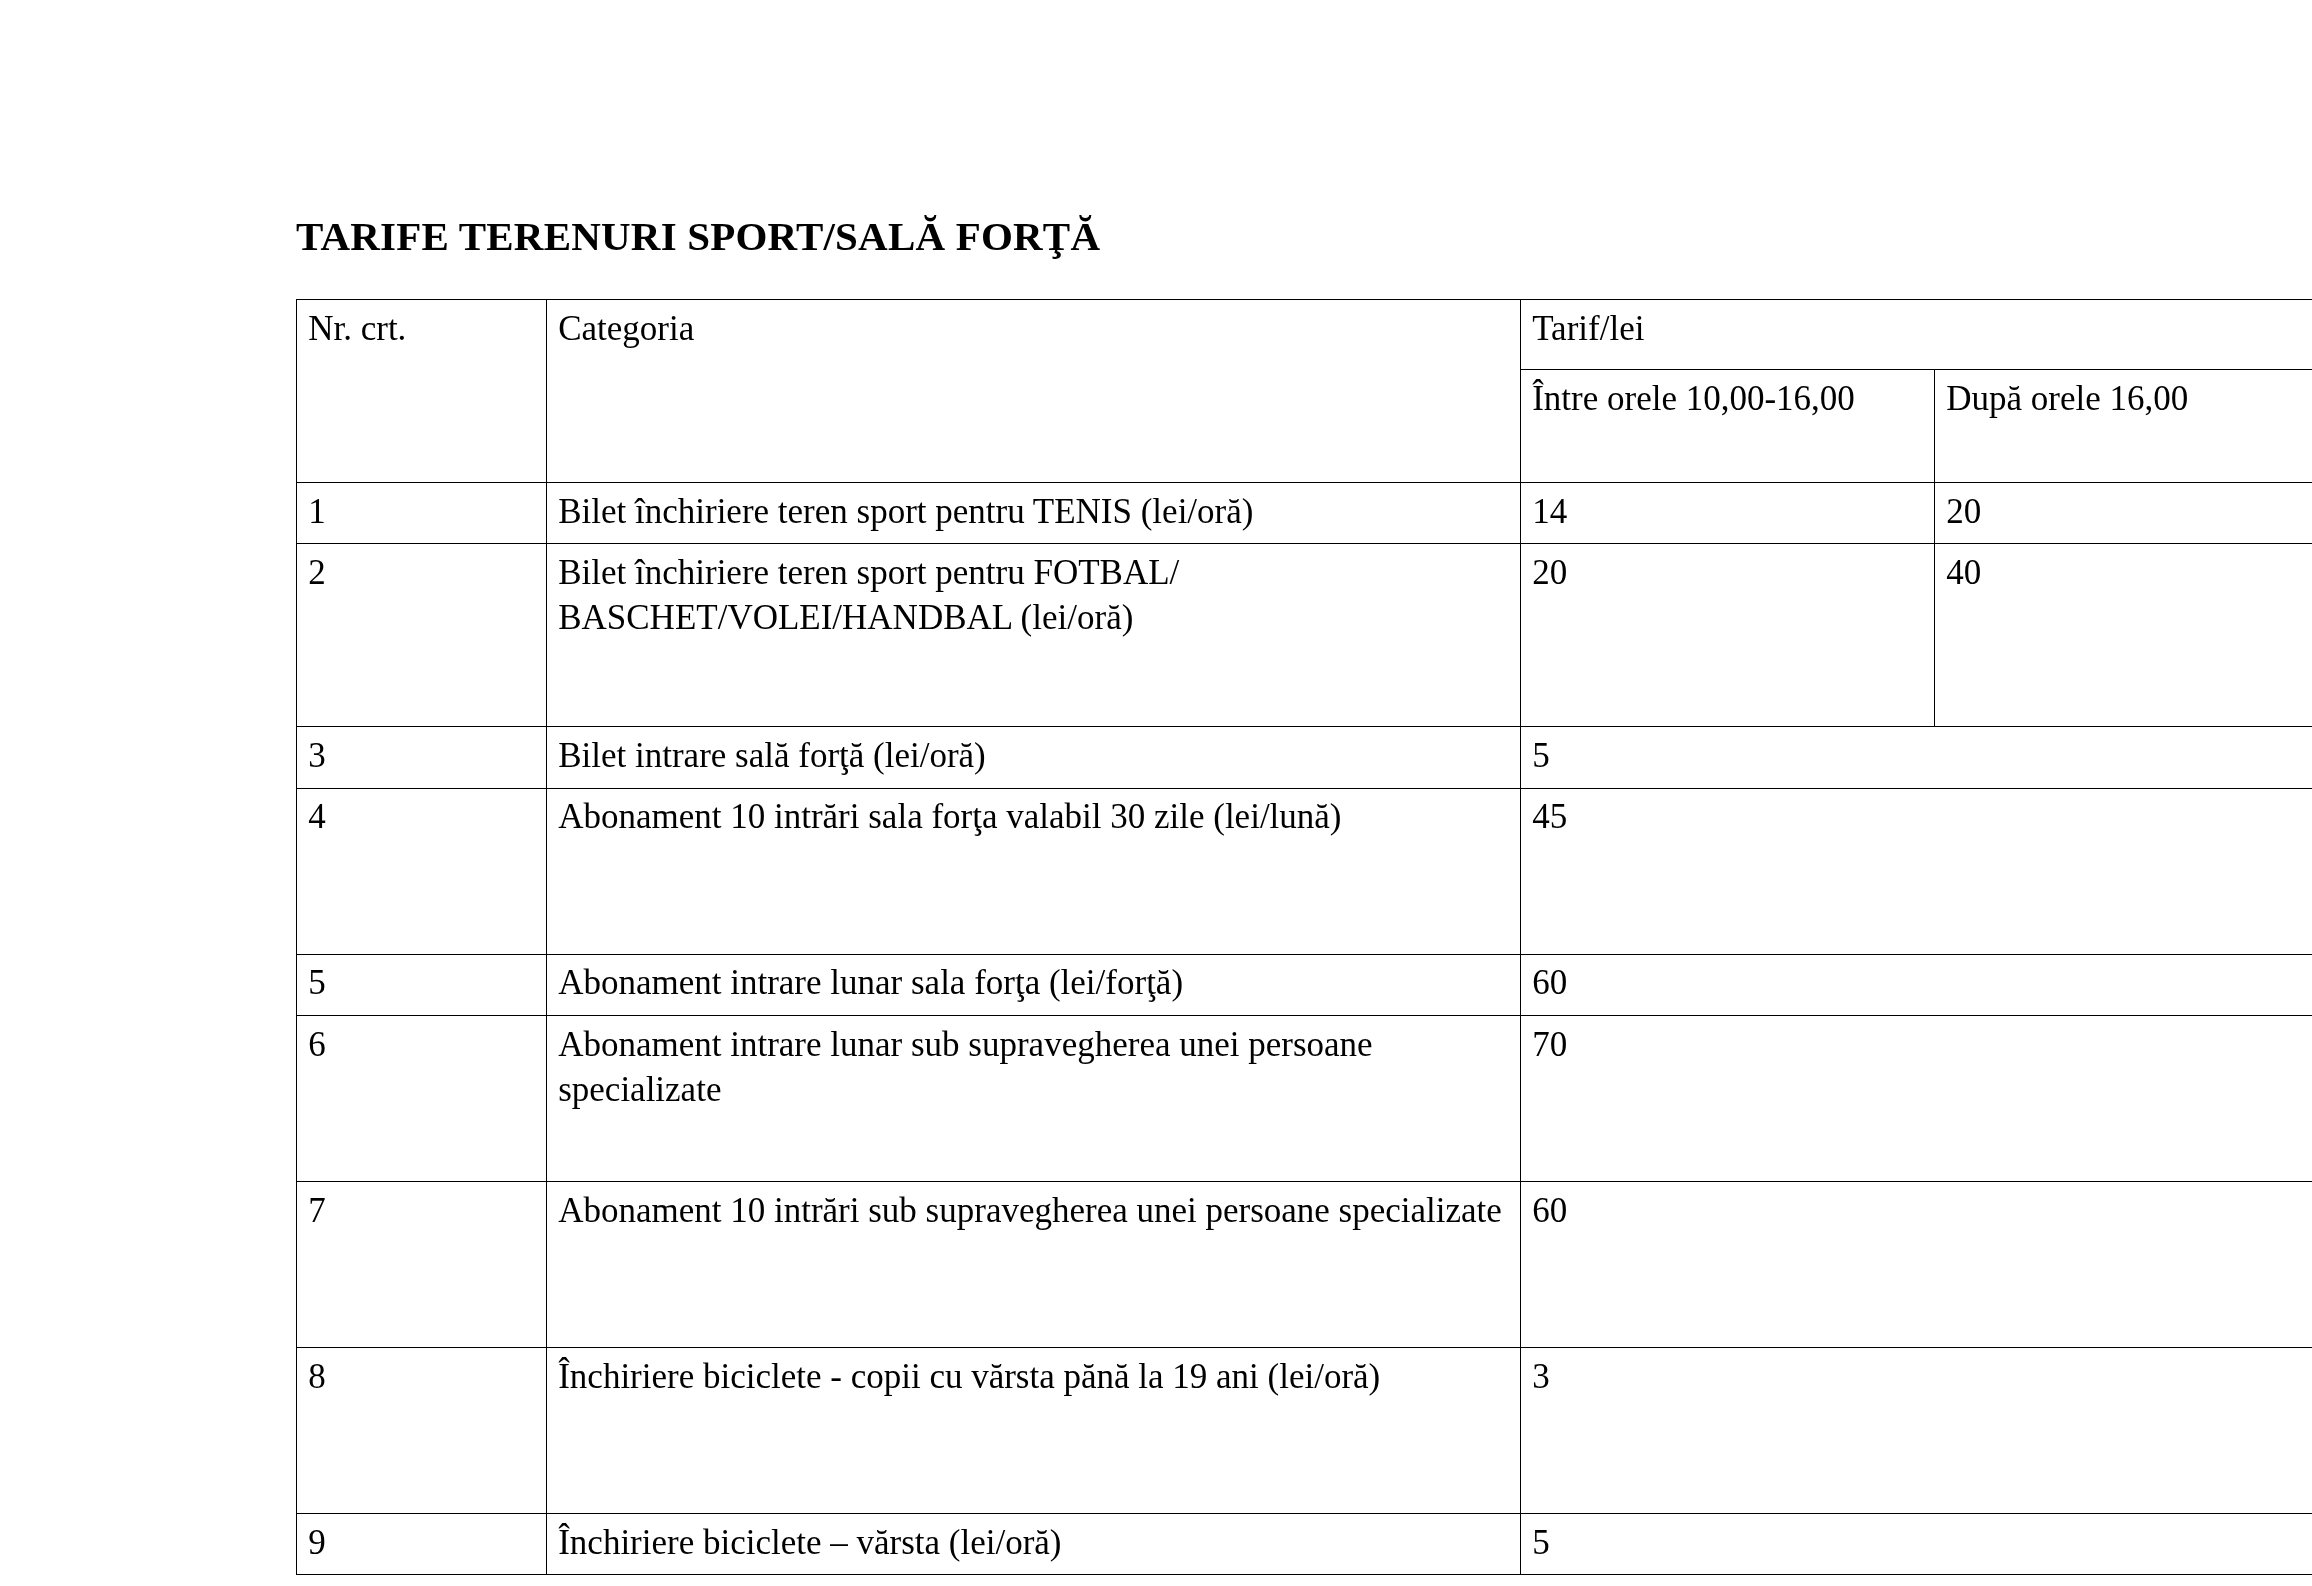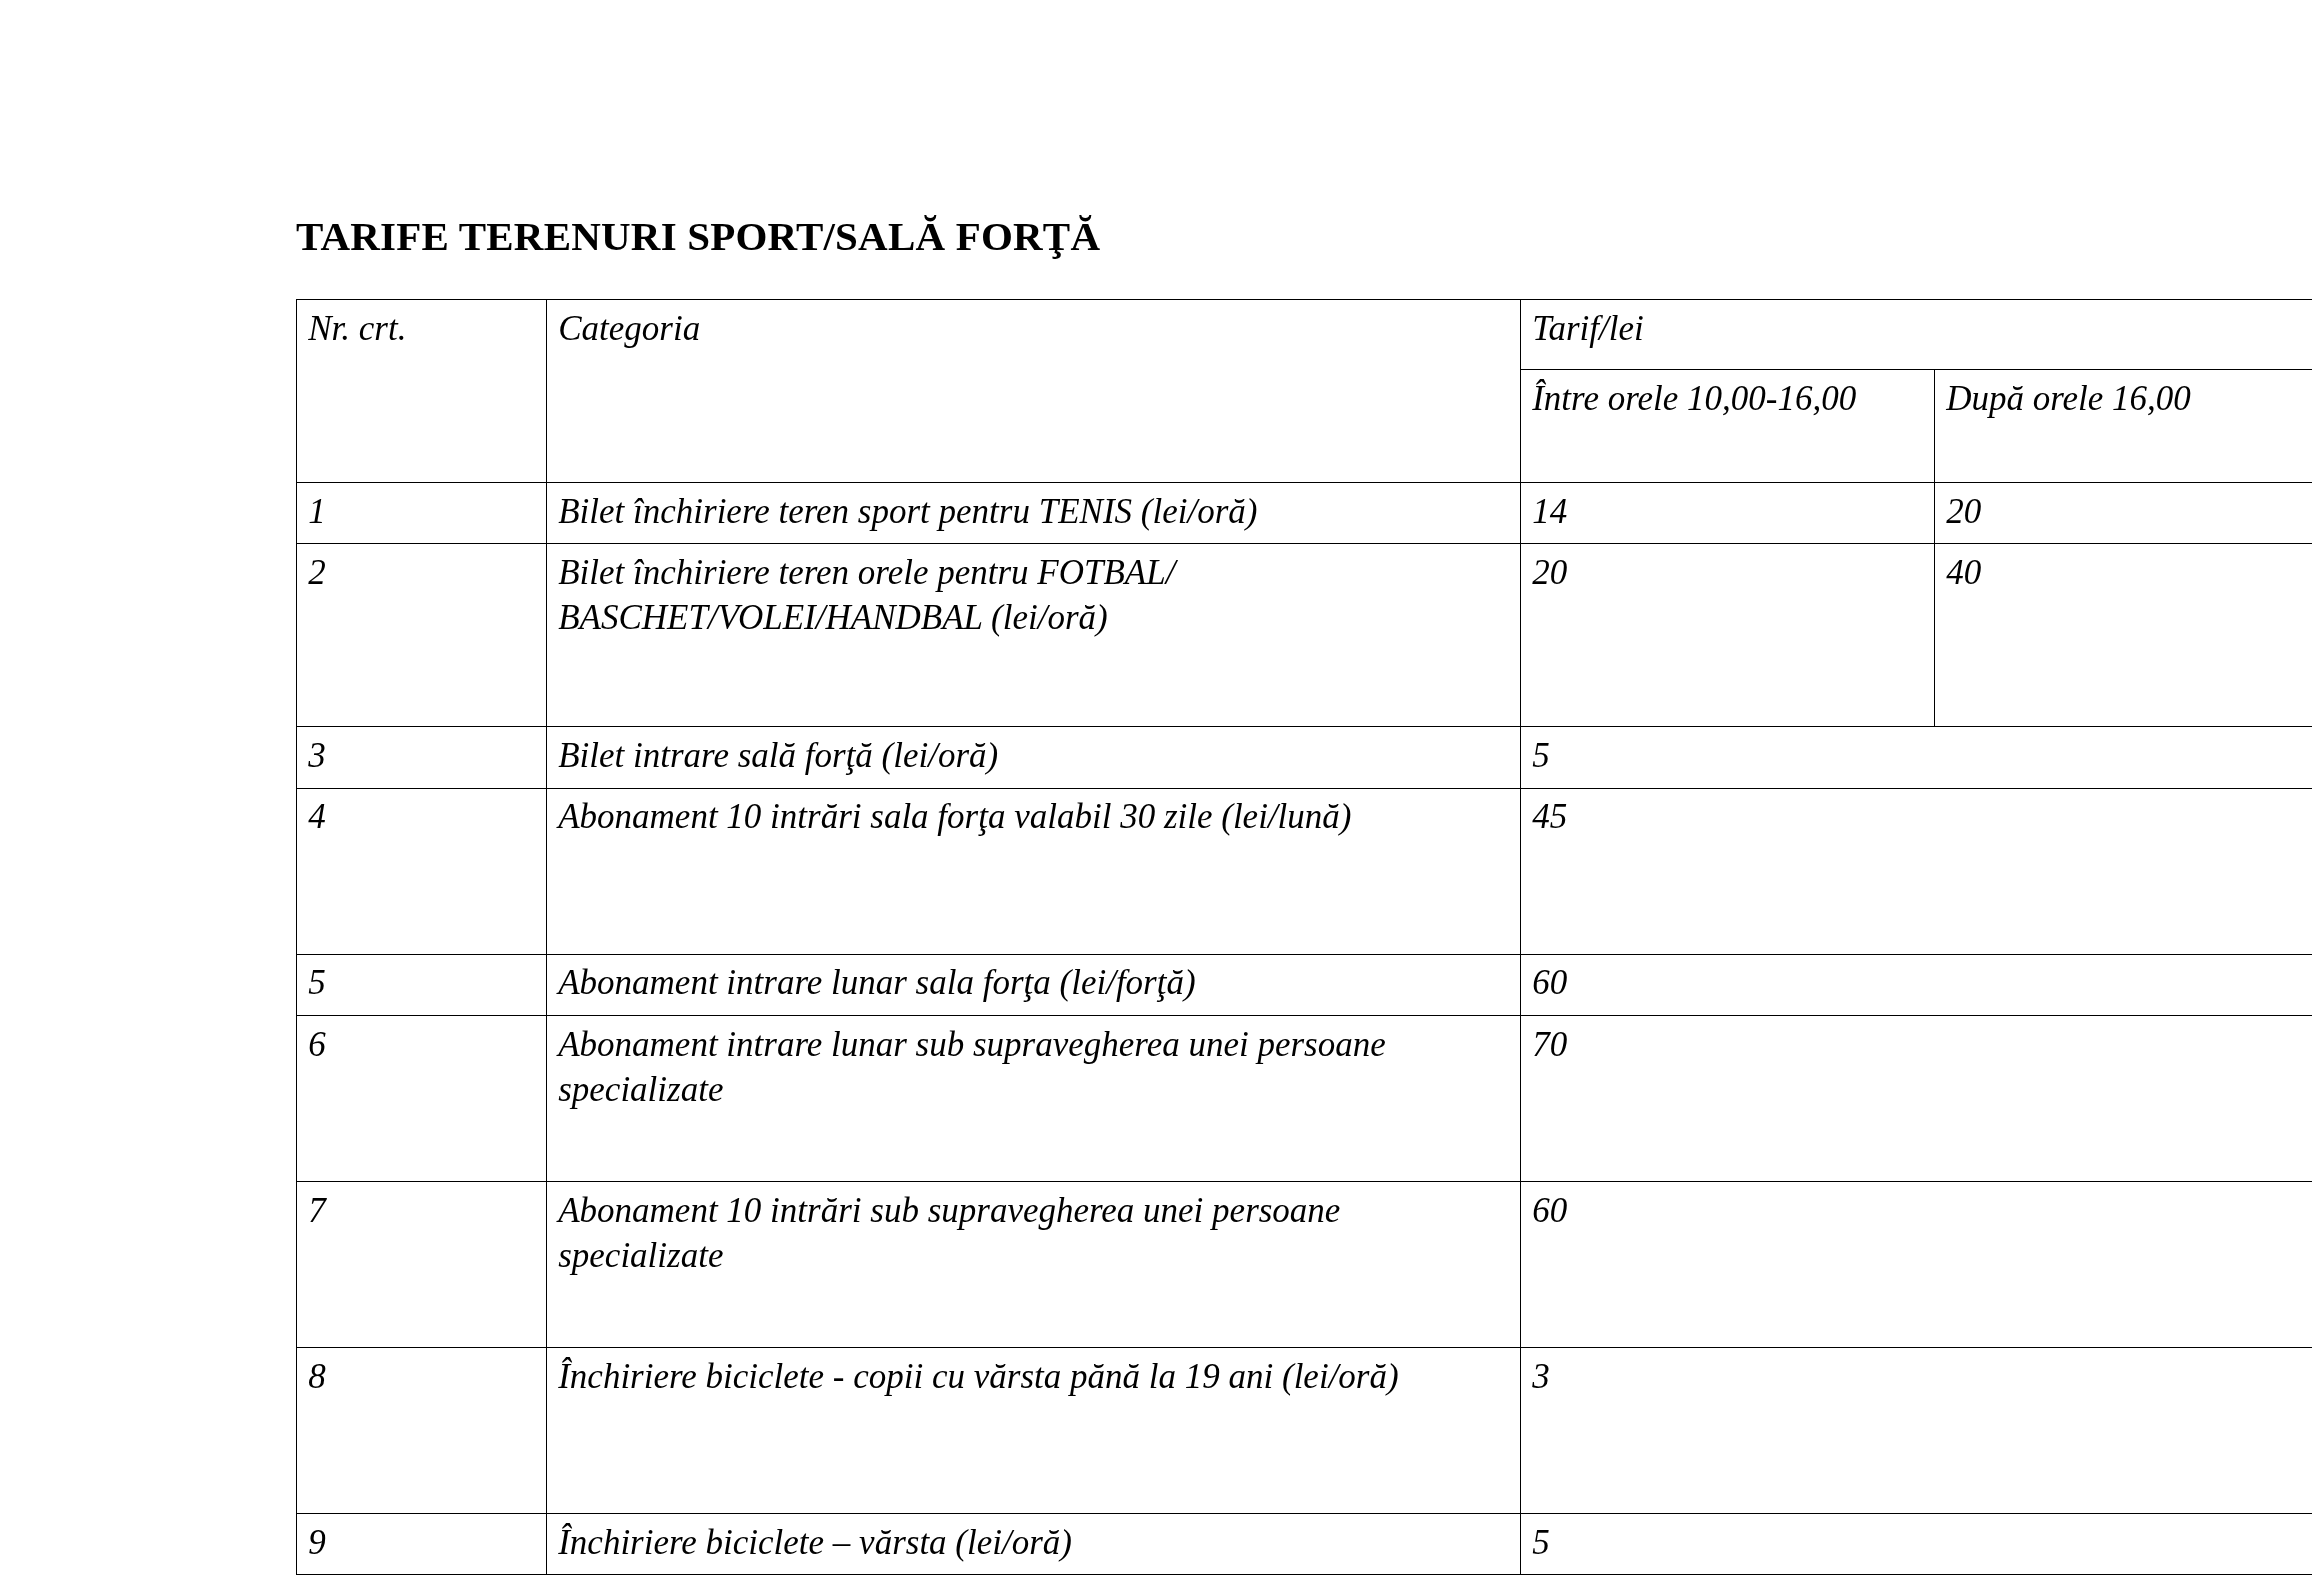--- a/index.html
+++ b/index.html
@@ -42,21 +42,20 @@
     margin: 0;
   }
   table.tariffs td, table.tariffs th {
     border: 1.9px solid #000000;
     padding: 5.6px 11.2px 9.3px 11.2px;
     vertical-align: top;
     font-size: 35px;
     line-height: 1.30;
     font-weight: normal;
     text-align: left;
-    font-style: italic;
   }
   
   col.c-nr      { width: 250px; }
   col.c-cat     { width: 974px; }
   col.c-t1      { width: 414px; }
   col.c-t2      { width: 382px; }
 
   th.hdr {
     font-weight: bold;
   }
@@ -111,21 +110,21 @@
       </thead>
       <tbody id="tariffs-body">
           <tr>
             <td class="cell-nr">1</td>
             <td class="cell-cat">Bilet închiriere teren sport pentru TENIS (lei/oră)</td>
             <td class="cell-val">14</td>
             <td class="cell-val">20</td>
           </tr>
           <tr style="height: 183px;">
             <td class="cell-nr">2</td>
-            <td class="cell-cat">Bilet închiriere teren orele pentru FOTBAL/ BASCHET/VOLEI/HANDBAL (lei/oră)</td>
+            <td class="cell-cat">Bilet închiriere teren sport pentru FOTBAL/ BASCHET/VOLEI/HANDBAL (lei/oră)</td>
             <td class="cell-val">20</td>
             <td class="cell-val">40</td>
           </tr>
           <tr>
             <td class="cell-nr">3</td>
             <td class="cell-cat">Bilet intrare sală forţă (lei/oră)</td>
             <td class="cell-val" colspan="2">5</td>
           </tr>
           <tr style="height: 166px;">
             <td class="cell-nr">4</td>

